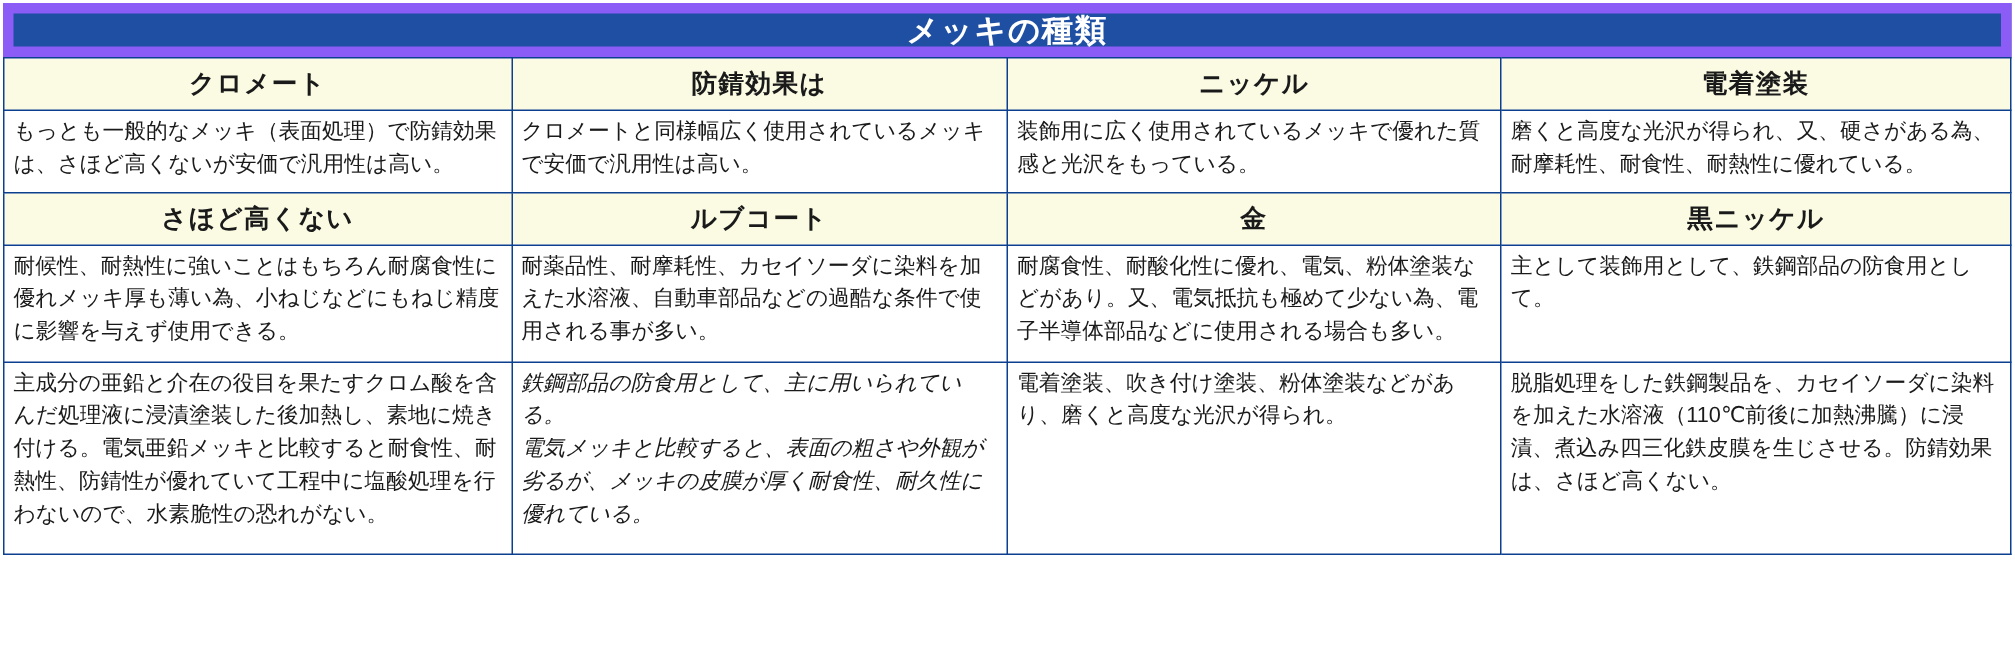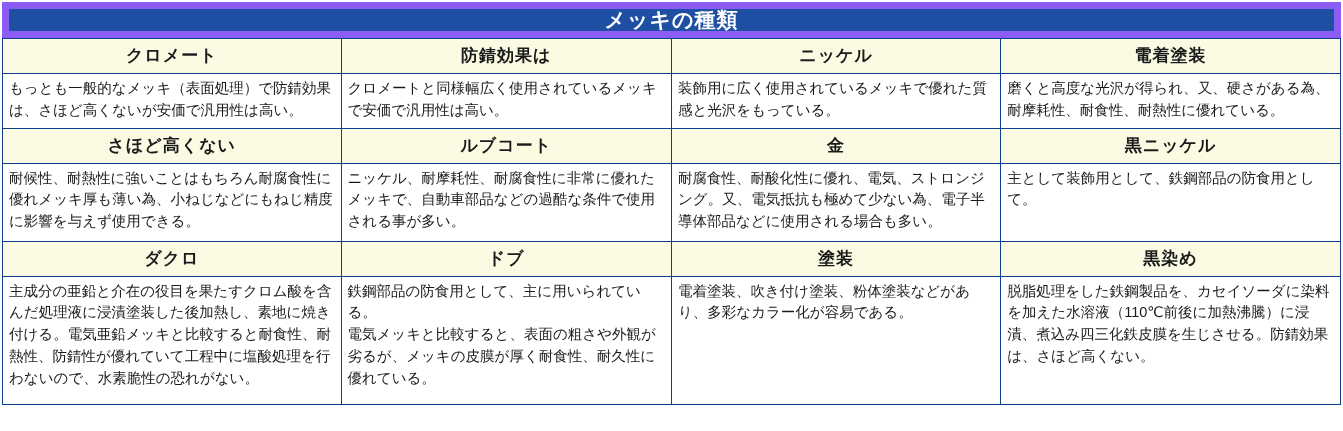--- a/index.html
+++ b/index.html
@@ -55,20 +55,21 @@
     letter-spacing: 1px;
   }
   td.body {
     background: #ffffff;
     font-size: 14.5px;
     line-height: 1.5;
     padding: 4px 6px 6px 6px;
   }
   td.body p {
     margin: 0;
+    font-style: italic;
   }
   .col1 { width: 25.3%; }
   .col2 { width: 24.7%; }
   .col3 { width: 24.6%; }
   .col4 { width: 25.4%; }
   .row-desc-1 td.body { height: 50px; }
   .row-desc-2 td.body { height: 78px; }
   .row-desc-3 td.body { height: 128px; }
 </style>
 </head>
@@ -102,35 +103,29 @@
       </tr>
 
       <tr class="row-head-2">
         <td class="head">さほど高くない</td>
         <td class="head">ルブコート</td>
         <td class="head">金</td>
         <td class="head">黒ニッケル</td>
       </tr>
       <tr class="row-desc-2">
         <td class="body">耐候性、耐熱性に強いことはもちろん耐腐食性に優れメッキ厚も薄い為、小ねじなどにもねじ精度に影響を与えず使用できる。</td>
-        <td class="body">ニッケル、耐摩耗性、耐腐食性に非常に優れたメッキで、自動車部品などの過酷な条件で使用される事が多い。</td>
-        <td class="body">耐腐食性、耐酸化性に優れ、電気、ストロンジング。又、電気抵抗も極めて少ない為、電子半導体部品などに使用される場合も多い。</td>
+        <td class="body">耐薬品性、耐摩耗性、カセイソーダに染料を加えた水溶液、自動車部品などの過酷な条件で使用される事が多い。</td>
+        <td class="body">耐腐食性、耐酸化性に優れ、電気、粉体塗装などがあり。又、電気抵抗も極めて少ない為、電子半導体部品などに使用される場合も多い。</td>
         <td class="body">主として装飾用として、鉄鋼部品の防食用として。</td>
       </tr>
 
-      <tr class="row-head-3">
-        <td class="head">ダクロ</td>
-        <td class="head">ドブ</td>
-        <td class="head">塗装</td>
-        <td class="head">黒染め</td>
-      </tr>
       <tr class="row-desc-3">
         <td class="body">主成分の亜鉛と介在の役目を果たすクロム酸を含んだ処理液に浸漬塗装した後加熱し、素地に焼き付ける。電気亜鉛メッキと比較すると耐食性、耐熱性、防錆性が優れていて工程中に塩酸処理を行わないので、水素脆性の恐れがない。</td>
         <td class="body">
             <p>鉄鋼部品の防食用として、主に用いられている。</p>
             <p>電気メッキと比較すると、表面の粗さや外観が劣るが、メッキの皮膜が厚く耐食性、耐久性に優れている。</p>
           </td>
-        <td class="body">電着塗装、吹き付け塗装、粉体塗装などがあり、多彩なカラー化が容易である。</td>
+        <td class="body">電着塗装、吹き付け塗装、粉体塗装などがあり、磨くと高度な光沢が得られ。</td>
         <td class="body">脱脂処理をした鉄鋼製品を、カセイソーダに染料を加えた水溶液（110℃前後に加熱沸騰）に浸漬、煮込み四三化鉄皮膜を生じさせる。防錆効果は、さほど高くない。</td>
       </tr>
     </tbody>
   </table>
 </div>
 
 </body></html>

